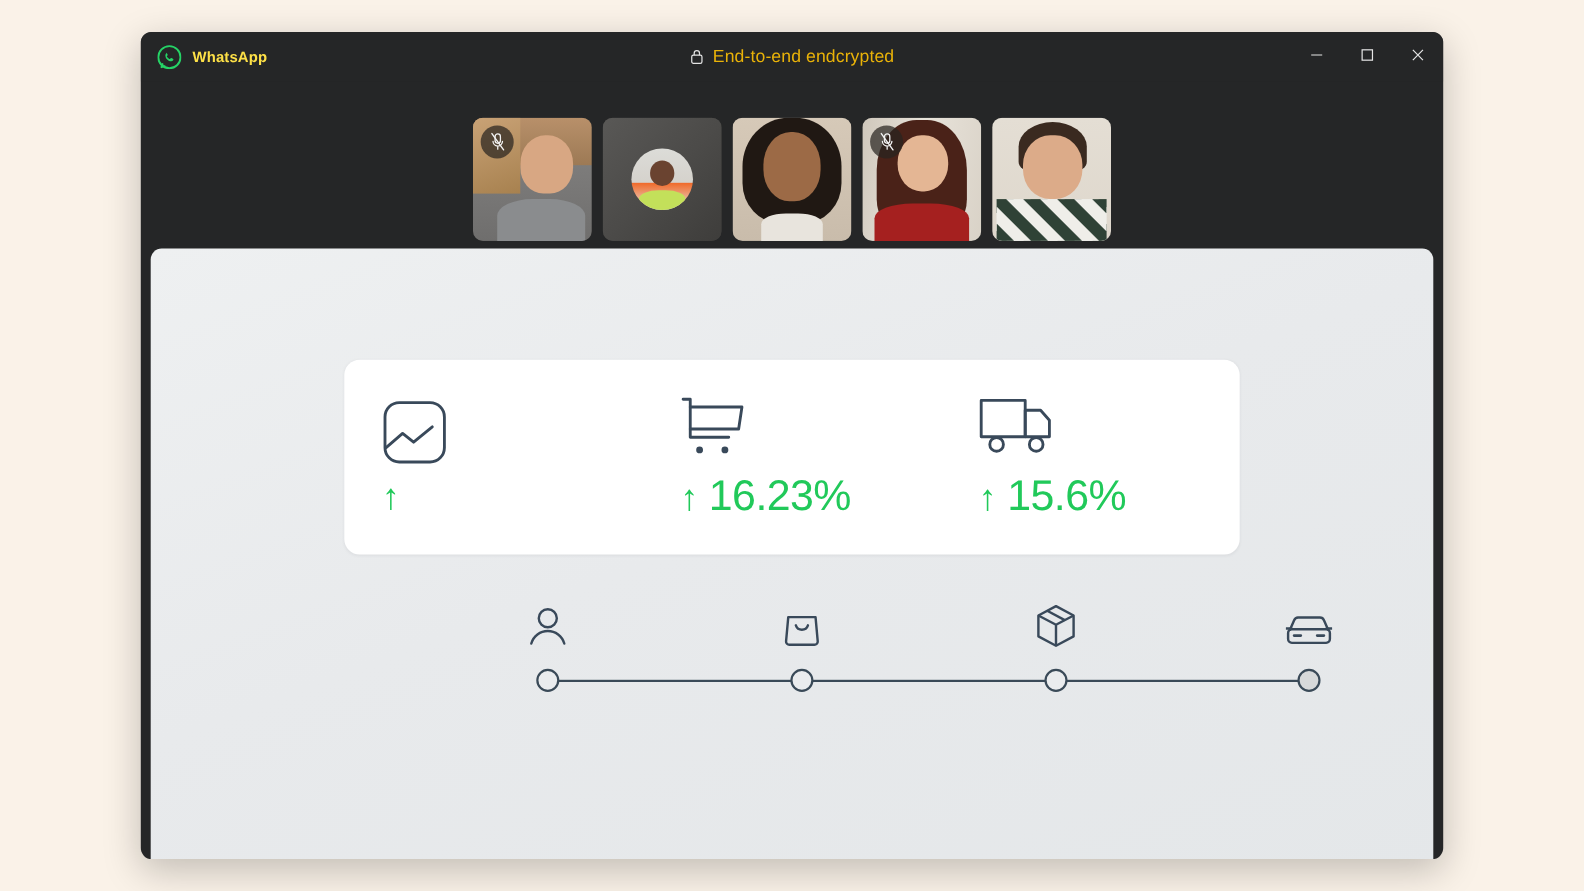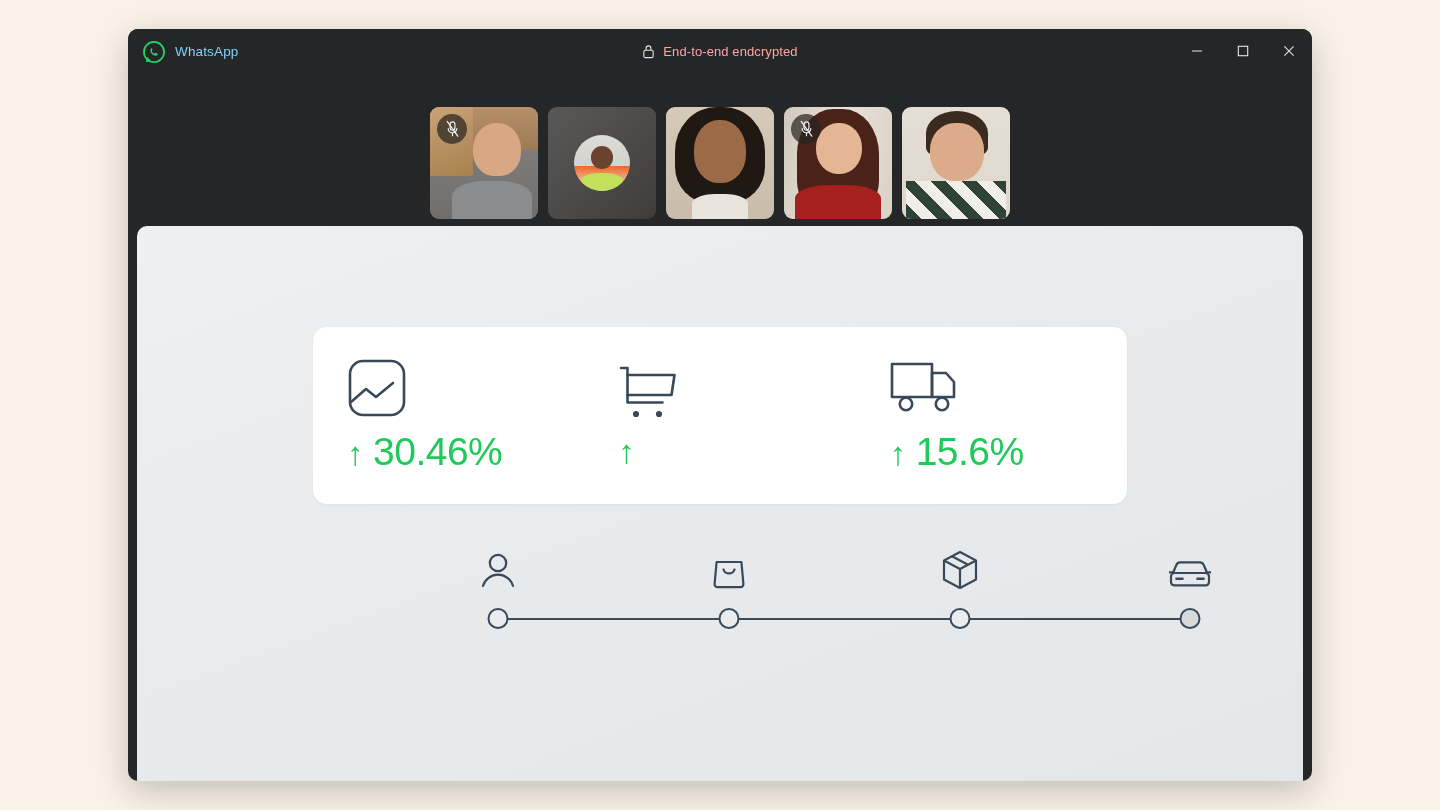--- a/index.html
+++ b/index.html
@@ -35,36 +35,37 @@
     background: #252627;
   }
   .tb-left {
     display: flex;
     align-items: center;
     gap: 10px;
     padding-left: 15px;
   }
   .wa-logo { width: 22px; height: 22px; display: block; }
   .tb-title {
-    color: #7dd3fc;
+    color: #fde047;
     font-size: 13.5px;
     letter-spacing: 0.15px;
+    font-weight: bold;
   }
   .tb-center {
     position: absolute;
     left: 0; right: 0;
     display: flex;
     align-items: center;
     justify-content: center;
     gap: 8px;
     pointer-events: none;
   }
   .tb-center .e2e-label {
-    color: #fca5a5;
-    font-size: 13px;
+    color: #eab308;
+    font-size: 16px;
     letter-spacing: 0.1px;
   }
   .lock-icon { display: block; }
   .tb-right {
     position: absolute;
     right: 0; top: 0;
     height: 45px;
     display: flex;
     align-items: stretch;
   }
@@ -361,35 +362,35 @@
 
       <div class="kpi">
         <div class="icon-slot">
           <svg width="60" height="60" viewBox="0 0 60 60">
             <rect x="3" y="3" width="54" height="54" rx="13" fill="none" stroke="#39495a" stroke-width="2.6"></rect>
             <path d="M4 44l15-13 10 8 17-14" fill="none" stroke="#39495a" stroke-width="2.6" stroke-linecap="round" stroke-linejoin="round"></path>
           </svg>
         </div>
         <div class="value">
           <span class="arrow">↑</span>
-          <span>30.46%</span>
         </div>
       </div>
 
       <div class="kpi">
         <div class="icon-slot">
           <svg width="62" height="58" viewBox="0 0 62 58">
             <path d="M3 4h6.5v34.5h35" fill="none" stroke="#39495a" stroke-width="2.6" stroke-linecap="round" stroke-linejoin="round"></path>
             <path d="M9.5 11h47l-3 20h-44" fill="none" stroke="#39495a" stroke-width="2.6" stroke-linecap="round" stroke-linejoin="round"></path>
             <circle cx="18" cy="50" r="3.1" fill="#39495a"></circle>
             <circle cx="41" cy="50" r="3.1" fill="#39495a"></circle>
           </svg>
         </div>
         <div class="value">
           <span class="arrow">↑</span>
+          <span>16.23%</span>
         </div>
       </div>
 
       <div class="kpi">
         <div class="icon-slot">
           <svg width="72" height="56" viewBox="0 0 72 56">
             <rect x="2" y="4" width="40" height="33" fill="none" stroke="#39495a" stroke-width="2.6" stroke-linejoin="round"></rect>
             <path d="M42 13h14l8 9v15H42z" fill="none" stroke="#39495a" stroke-width="2.6" stroke-linejoin="round"></path>
             <circle cx="16" cy="44" r="6.2" fill="none" stroke="#39495a" stroke-width="2.6"></circle>
             <circle cx="52" cy="44" r="6.2" fill="none" stroke="#39495a" stroke-width="2.6"></circle>

